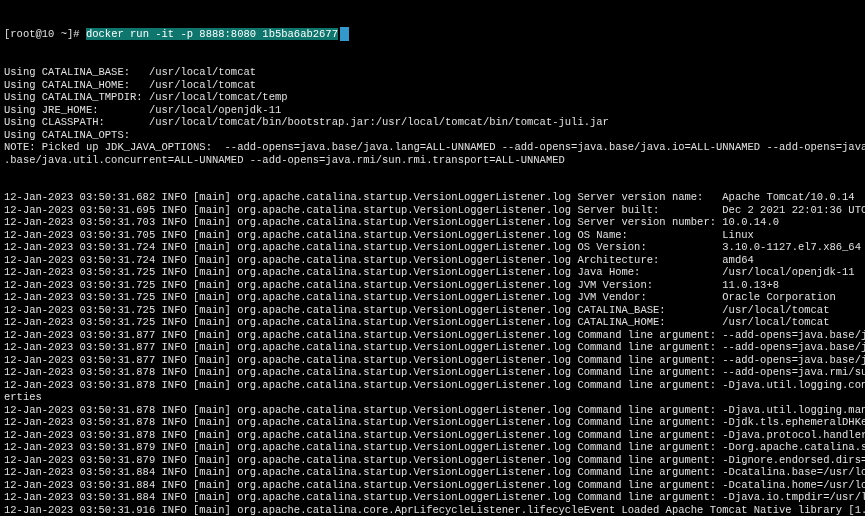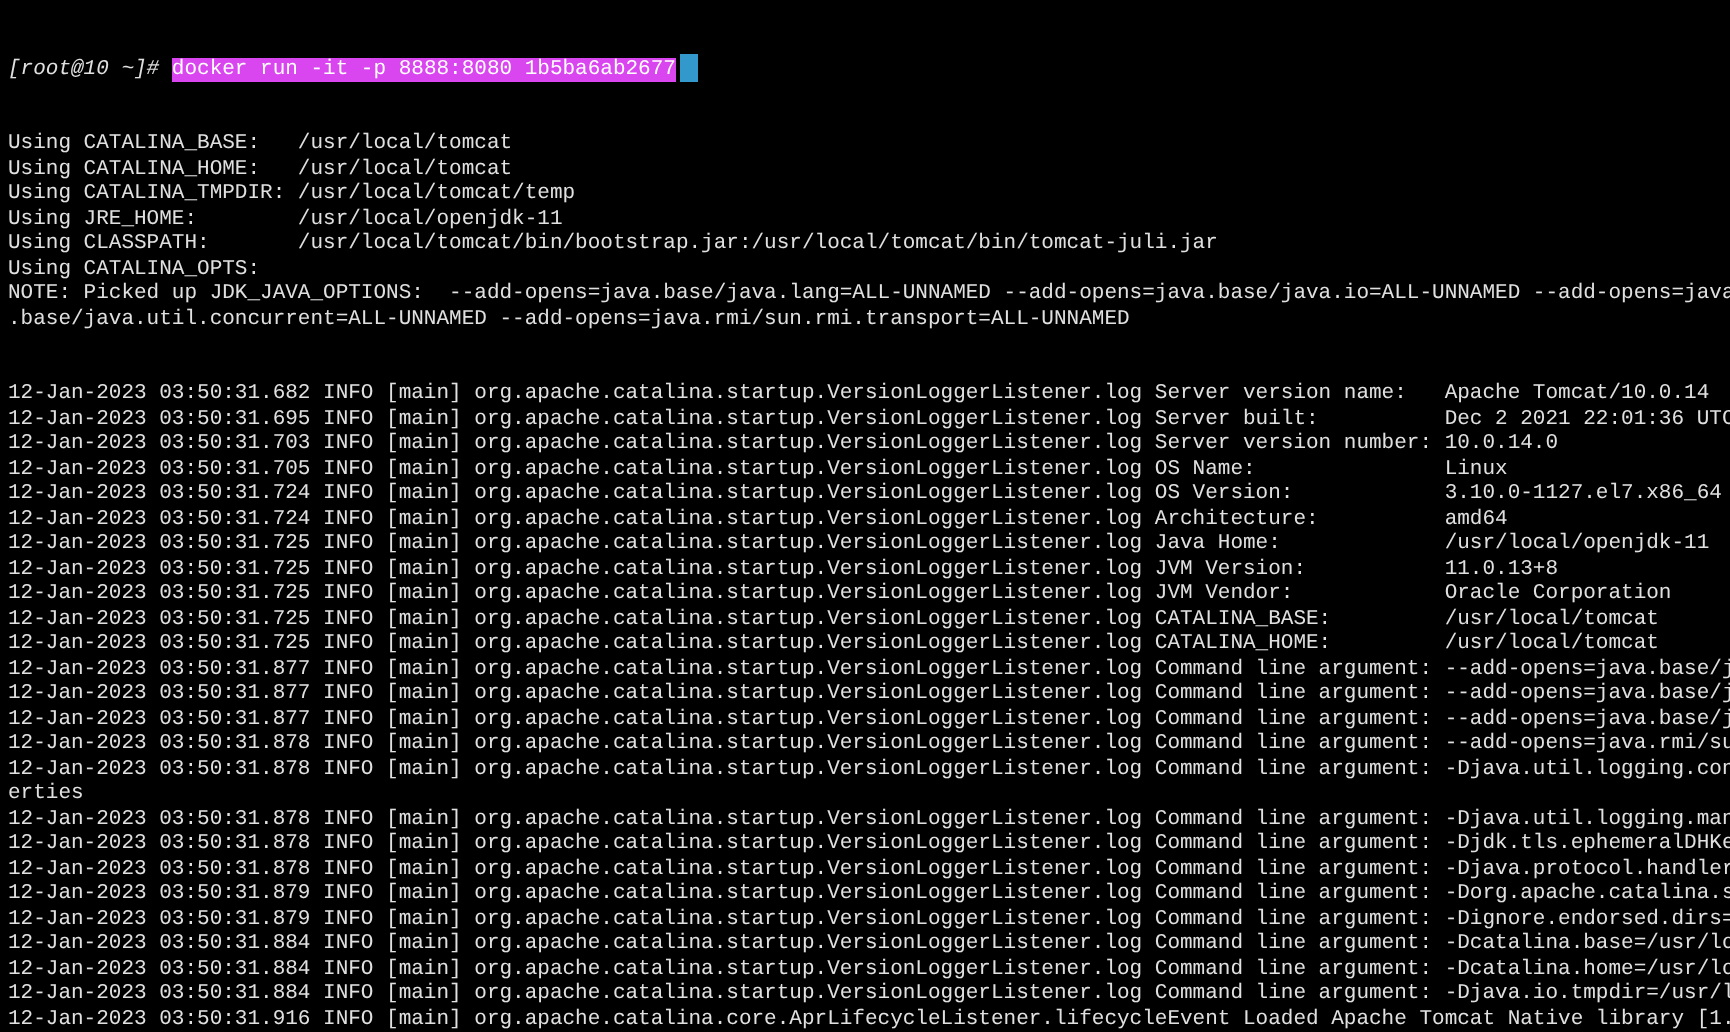--- a/index.html
+++ b/index.html
@@ -14,25 +14,24 @@
     font-family: "Consolas", "Courier New", monospace;
     font-size: 10.5px;
     line-height: 12.5px;
     color: #e0e0e0;
     white-space: pre;
     padding: 2px 4px;
     position: relative;
   }
   .prompt {
     color: #e0e0e0;
-    font-style: italic;
   }
   .command {
     color: #ffffff;
-    background: #d946ef;
+    background: #0f766e;
   }
   .cursor-block {
     display: inline-block;
     background: #39c;
     color: #000;
     width: 9px;
     height: 14px;
     vertical-align: middle;
     margin-left: 2px;
   }

